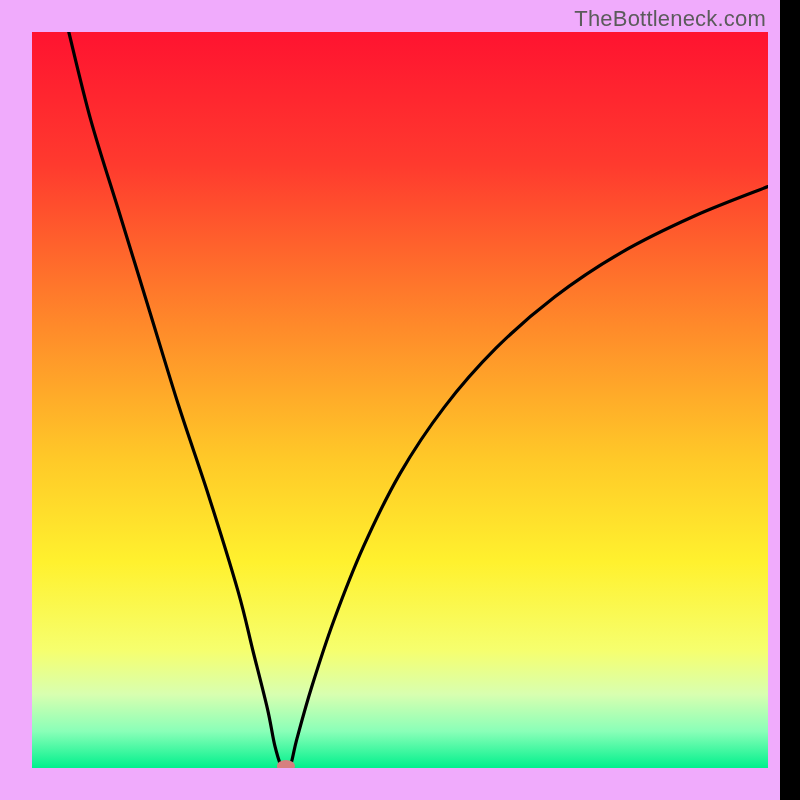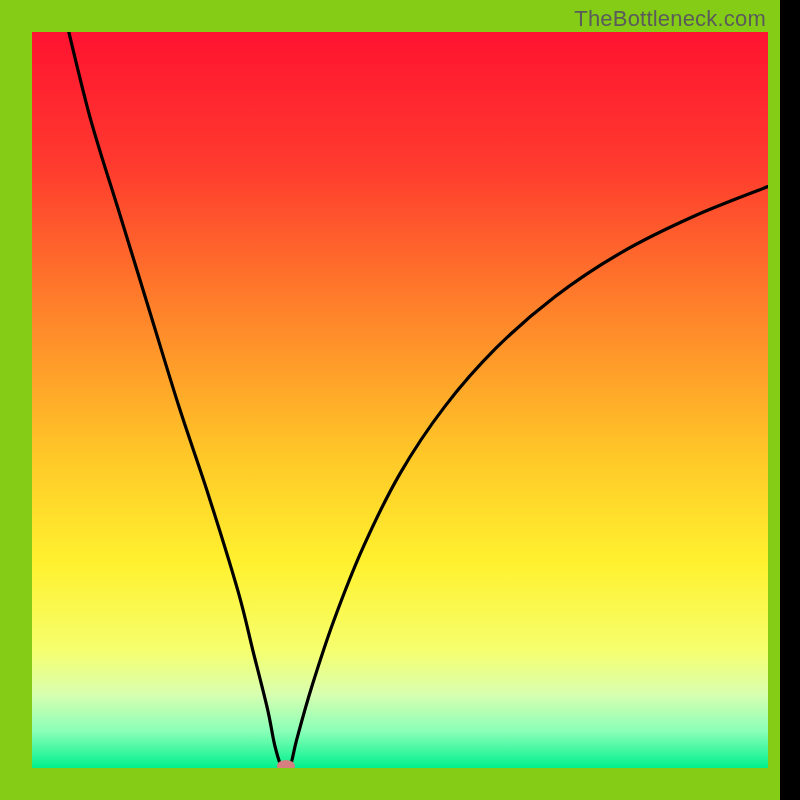--- a/index.html
+++ b/index.html
@@ -10,21 +10,21 @@
     background: #000000;
     overflow: hidden;
     font-family: Arial, Helvetica, sans-serif;
   }
   .frame {
     position: absolute;
     left: 0;
     top: 0;
     width: 780px;
     height: 800px;
-    background: #84cc16;
+    background: #f0abfc;
   }
   .plot-area {
     position: absolute;
     left: 32px;
     top: 32px;
     width: 736px;
     height: 736px;
     overflow: hidden;
   }
   .watermark {

